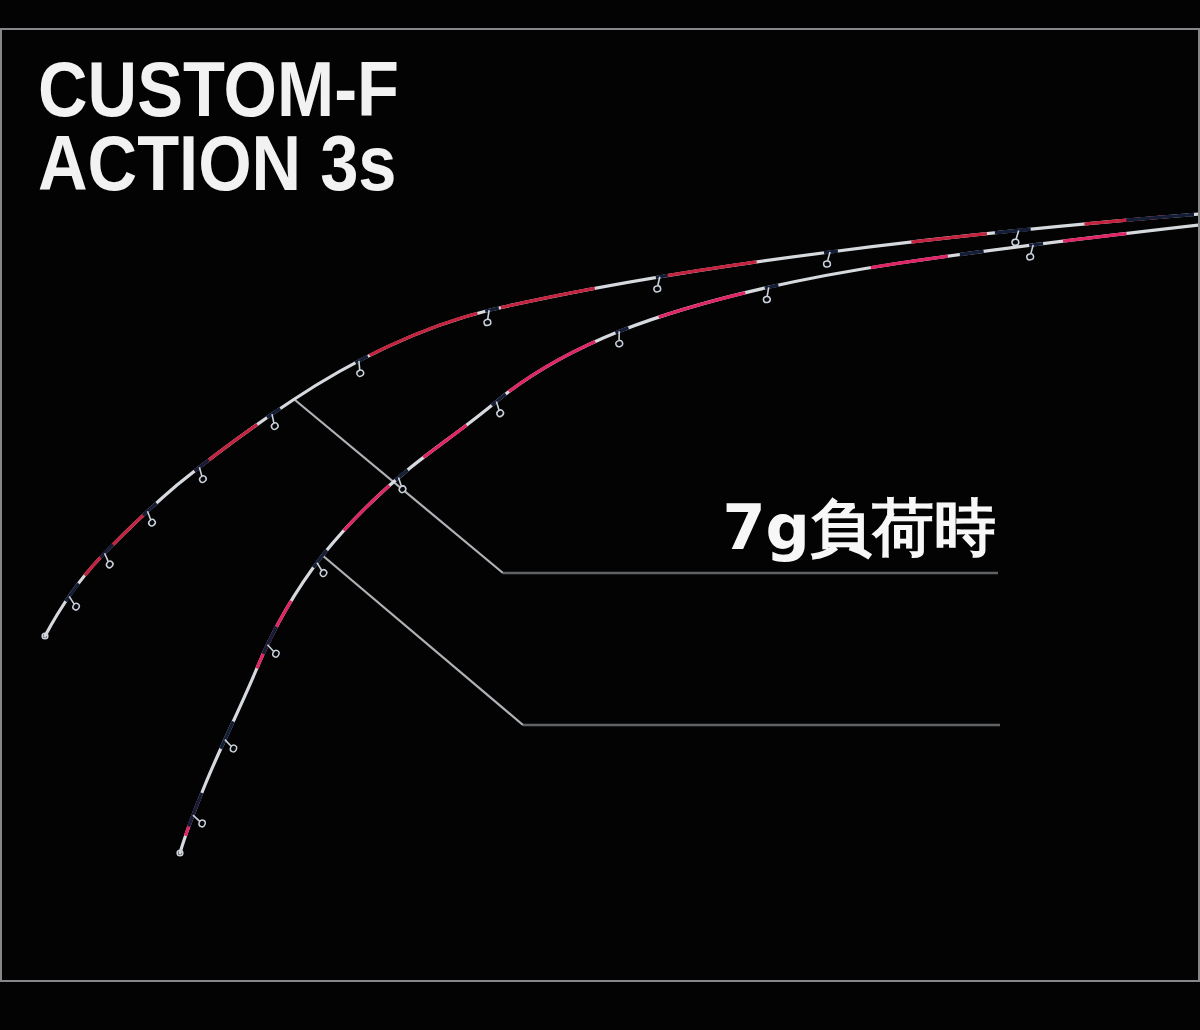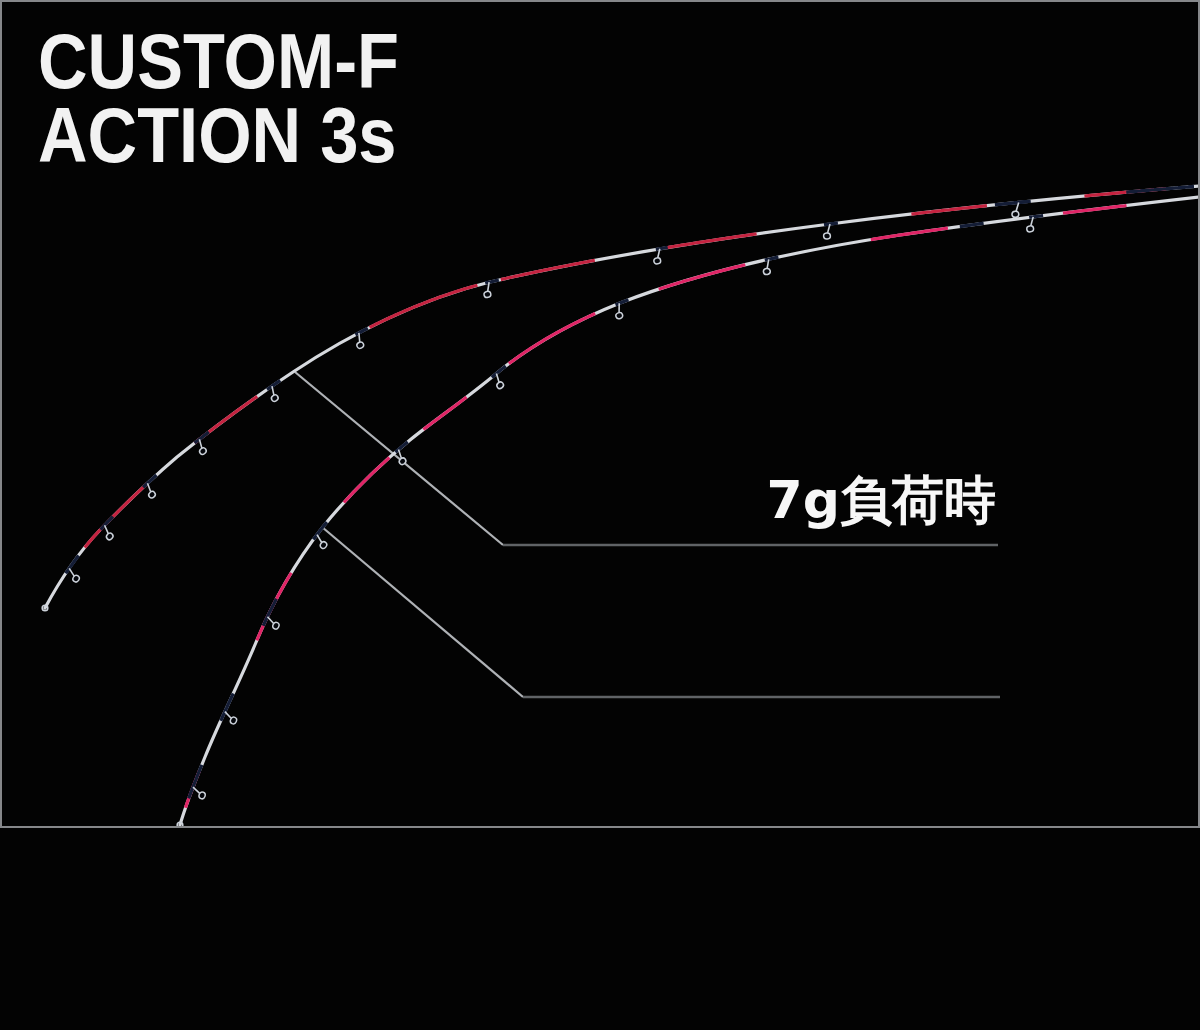--- a/index.html
+++ b/index.html
@@ -1,38 +1,39 @@
 <!DOCTYPE html>
 <html><head>
 <meta charset="utf-8">
 <style>
   html,body{margin:0;padding:0;background:#030303;}
   .stage{
-    position:relative;width:1200px;height:828px;
+    position:relative;width:1200px;height:954px;
     background:#030303;
     border:2px solid #85878a;
     box-sizing:border-box;
     overflow:hidden;
     font-family:"Liberation Sans", sans-serif;
+    margin-top:28px;
   }
   .stage svg{position:absolute;left:0;top:0;}
   .title{
     position:absolute;left:36px;top:22px;
     color:#f2f2f2;
     font-size:78px;font-weight:700;
     line-height:74px;letter-spacing:0;
     transform:scaleX(0.88);transform-origin:left top;
     white-space:nowrap;
   }
   .title span{display:block;}
   .load-label{
     position:absolute;
     color:#f7f7f7;
     font-family:"DejaVu Sans", sans-serif;
-    font-size:52px;font-weight:700;
+    font-size:62px;font-weight:700;
     line-height:66px;white-space:nowrap;
     text-align:right;
   }
   #label-7g{top:465px;right:202px;}
   #label-15g{top:617px;right:200px;}
 </style>
 </head>
 <body>
 
 <div class="stage">

